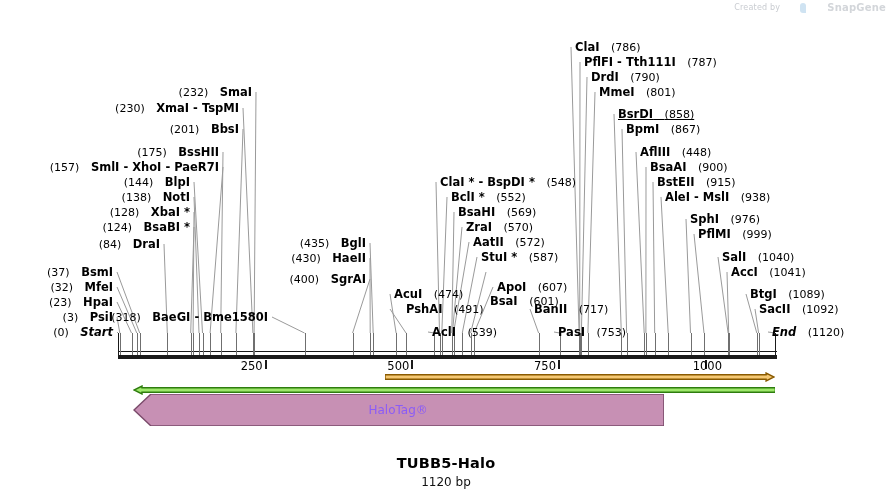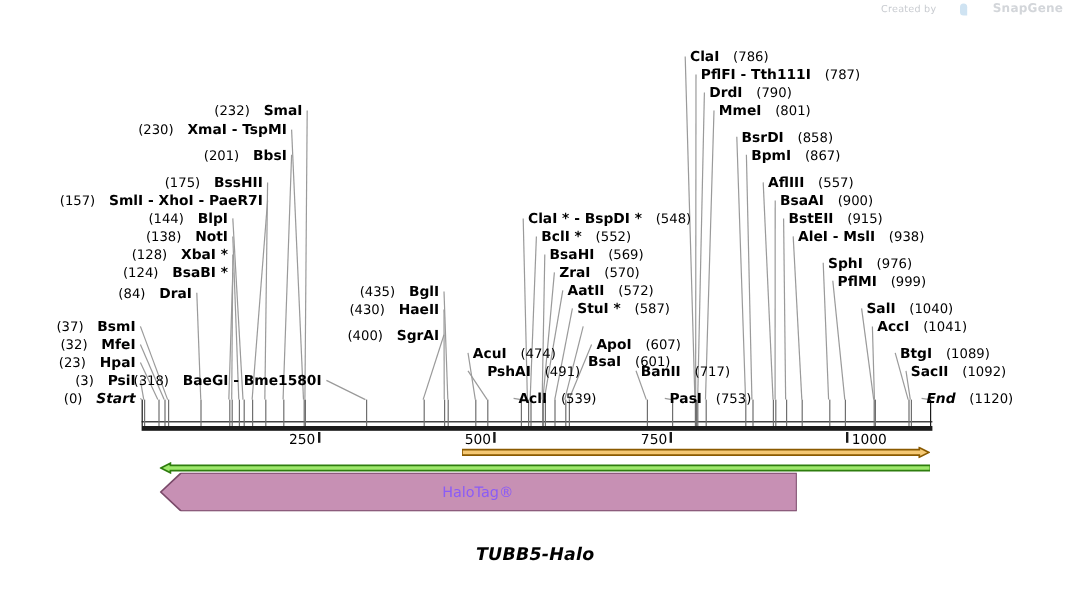--- a/index.html
+++ b/index.html
@@ -53,21 +53,21 @@
   .feat .ftxt{
     position:absolute;left:0;top:0;width:100%;height:100%;
     display:flex;align-items:center;justify-content:center;
     font-size:12px;color:#8b5cf6;pointer-events:none;
     font-family:"DejaVu Sans","Liberation Sans",sans-serif;
   }
 
   
   .title{
     position:absolute;left:0;width:892px;text-align:center;
-    font-weight:bold;font-size:14.5px;letter-spacing:.2px;font-style:italic;
+    font-weight:bold;font-size:14.5px;letter-spacing:.2px;
   }
   .subtitle{
     position:absolute;left:0;width:892px;text-align:center;
     font-size:12px;color:#111;
   }
 </style>
 </head>
 <body>
 
 <div id="map">
@@ -180,21 +180,21 @@
       <div class="tickline" style="left: 728.7px; top: 333px; height: 22px;"></div>
       <div class="tickline" style="left: 756.8px; top: 333px; height: 22px;"></div>
       <div class="tickline" style="left: 758.6px; top: 333px; height: 22px;"></div>
       <div class="majortick" style="left: 264.7px; top: 360px; height: 9px;"></div>
       <div class="ticklabel" style="left: 200.7px; top: 359px; width: 62px;">250</div>
       <div class="majortick" style="left: 411.3px; top: 360px; height: 9px;"></div>
       <div class="ticklabel" style="left: 347.3px; top: 359px; width: 62px;">500</div>
       <div class="majortick" style="left: 558px; top: 360px; height: 9px;"></div>
       <div class="ticklabel" style="left: 494px; top: 359px; width: 62px;">750</div>
       <div class="majortick" style="left: 704.6px; top: 360px; height: 9px;"></div>
-      <div class="ticklabel" style="left: 677px; top: 359px; width: 62px;">1000</div>
+      <div class="ticklabel" style="left: 660px; top: 359px; width: 62px;">1000</div>
       <div class="tickline" style="left: 118px; top: 333px; height: 22px; background: rgb(26, 26, 26);"></div>
       <div class="tickline" style="left: 775px; top: 333px; height: 22px; background: rgb(26, 26, 26);"></div>
     </div>
 
   <div id="labels">
       <div class="lbl r" style="right: 779px; top: 326px;"><span class="pos">(0)</span><span>  </span><span><span class="it">Start</span></span></div>
       <div class="lbl r" style="right: 779px; top: 311px; margin-left: 20px;"><span class="pos">(3)</span><span>  </span><span><span class="nm">PsiI</span></span></div>
       <div class="lbl r" style="right: 779px; top: 296px;"><span class="pos">(23)</span><span>  </span><span><span class="nm">HpaI</span></span></div>
       <div class="lbl r" style="right: 779px; top: 281px;"><span class="pos">(32)</span><span>  </span><span><span class="nm">MfeI</span></span></div>
       <div class="lbl r" style="right: 779px; top: 266px;"><span class="pos">(37)</span><span>  </span><span><span class="nm">BsmI</span></span></div>
@@ -222,23 +222,23 @@
       <div class="lbl" style="left: 473px; top: 236px;"><span><span class="nm">AatII</span></span><span>  </span><span class="pos">(572)</span></div>
       <div class="lbl" style="left: 481px; top: 251px;"><span><span class="nm">StuI *</span></span><span>  </span><span class="pos">(587)</span></div>
       <div class="lbl" style="left: 490px; top: 266px; margin-top: 29px;"><span><span class="nm">BsaI</span></span><span>  </span><span class="pos">(601)</span></div>
       <div class="lbl" style="left: 497px; top: 281px;"><span><span class="nm">ApoI</span></span><span>  </span><span class="pos">(607)</span></div>
       <div class="lbl" style="left: 534px; top: 303px;"><span><span class="nm">BanII</span></span><span>  </span><span class="pos">(717)</span></div>
       <div class="lbl" style="left: 558px; top: 326px;"><span><span class="nm">PasI</span></span><span>  </span><span class="pos">(753)</span></div>
       <div class="lbl" style="left: 575px; top: 41px;"><span><span class="nm">ClaI</span></span><span>  </span><span class="pos">(786)</span></div>
       <div class="lbl" style="left: 584px; top: 56px;"><span><span class="nm">PflFI</span><span class="sep"> - </span><span class="nm">Tth111I</span></span><span>  </span><span class="pos">(787)</span></div>
       <div class="lbl" style="left: 591px; top: 71px;"><span><span class="nm">DrdI</span></span><span>  </span><span class="pos">(790)</span></div>
       <div class="lbl" style="left: 599px; top: 86px;"><span><span class="nm">MmeI</span></span><span>  </span><span class="pos">(801)</span></div>
-      <div class="lbl" style="left: 618px; top: 108px;"><span><span class="nm">BsrDI</span></span><span>  </span><span class="pos">(858)</span></div>
+      <div class="lbl" style="left: 618px; top: 108px; text-decoration: underline;"><span><span class="nm">BsrDI</span></span><span>  </span><span class="pos">(858)</span></div>
       <div class="lbl" style="left: 626px; top: 123px;"><span><span class="nm">BpmI</span></span><span>  </span><span class="pos">(867)</span></div>
-      <div class="lbl" style="left: 640px; top: 146px;"><span><span class="nm">AflIII</span></span><span>  </span><span class="pos">(557)</span></div>
+      <div class="lbl" style="left: 640px; top: 146px;"><span><span class="nm">AflIII</span></span><span>  </span><span class="pos">(448)</span></div>
       <div class="lbl" style="left: 650px; top: 161px;"><span><span class="nm">BsaAI</span></span><span>  </span><span class="pos">(900)</span></div>
       <div class="lbl" style="left: 657px; top: 176px;"><span><span class="nm">BstEII</span></span><span>  </span><span class="pos">(915)</span></div>
       <div class="lbl" style="left: 665px; top: 191px;"><span><span class="nm">AleI</span><span class="sep"> - </span><span class="nm">MslI</span></span><span>  </span><span class="pos">(938)</span></div>
       <div class="lbl" style="left: 690px; top: 213px;"><span><span class="nm">SphI</span></span><span>  </span><span class="pos">(976)</span></div>
       <div class="lbl" style="left: 698px; top: 228px;"><span><span class="nm">PflMI</span></span><span>  </span><span class="pos">(999)</span></div>
       <div class="lbl" style="left: 722px; top: 251px;"><span><span class="nm">SalI</span></span><span>  </span><span class="pos">(1040)</span></div>
       <div class="lbl" style="left: 731px; top: 266px;"><span><span class="nm">AccI</span></span><span>  </span><span class="pos">(1041)</span></div>
       <div class="lbl" style="left: 750px; top: 288px;"><span><span class="nm">BtgI</span></span><span>  </span><span class="pos">(1089)</span></div>
       <div class="lbl" style="left: 759px; top: 303px;"><span><span class="nm">SacII</span></span><span>  </span><span class="pos">(1092)</span></div>
       <div class="lbl" style="left: 772px; top: 326px;"><span><span class="it">End</span></span><span>  </span><span class="pos">(1120)</span></div>
@@ -257,13 +257,14 @@
       </div>
       <div class="feat" style="left: 132.7px; top: 394px; width: 530.9px; height: 32px;">
         <svg width="530.8794642857143" height="32" viewBox="0 0 530.8794642857143 32">
           <path d="M 530.8794642857143 0 L 18 0 L 1 16 L 18 32 L 530.8794642857143 32 Z" fill="#c790b4" stroke="#7a4a6a" stroke-width="1.4" stroke-linejoin="miter"></path>
         </svg>
         <div class="ftxt">HaloTag®</div>
       </div>
     </div>
 
   <div class="title" style="top:455px;">TUBB5-Halo</div>
+  <div class="subtitle" style="top:475px;">1120 bp</div>
 </div>
 
 </body></html>

